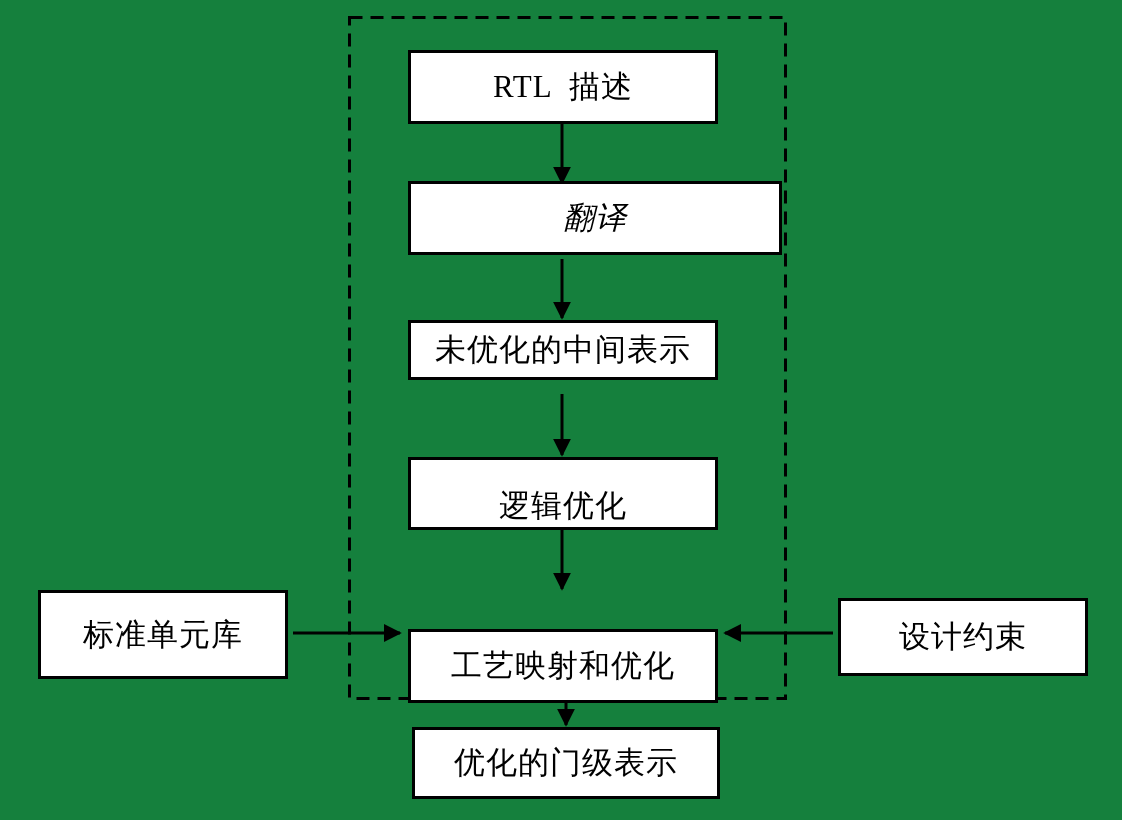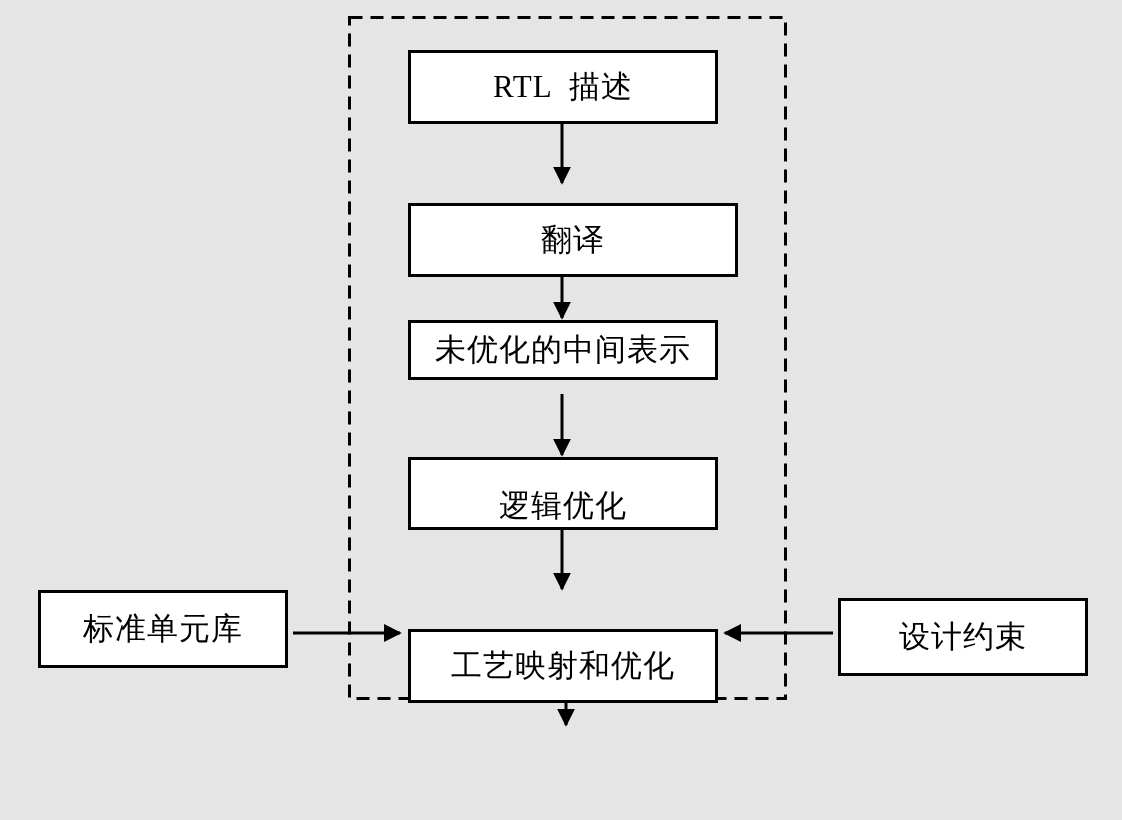--- a/index.html
+++ b/index.html
@@ -4,21 +4,21 @@
 <style>
   html, body {
     margin: 0;
     padding: 0;
     background: #ffffff;
   }
   #canvas {
     position: relative;
     width: 1122px;
     height: 820px;
-    background: #e5e5e5;
+    background: #15803d;
     font-family: "Liberation Serif", "DejaVu Serif", serif;
     overflow: hidden;
   }
   #wires {
     position: absolute;
     left: 0;
     top: 0;
     width: 1122px;
     height: 820px;
   }
@@ -29,25 +29,25 @@
     background: #ffffff;
     display: flex;
     align-items: center;
     justify-content: center;
     font-size: 31px;
     color: #000000;
     letter-spacing: 1px;
     white-space: pre;
   }
   .n-rtl        { left: 408px; top:  50px; width: 310px; height: 74px; }
-  .n-translate  { left: 408px; top: 203px; width: 330px; height: 74px; }
+  .n-translate  { left: 408px; top: 181px; width: 374px; height: 74px; font-style: italic; }
   .n-unopt      { left: 408px; top: 320px; width: 310px; height: 60px; }
   .n-logicopt   { left: 408px; top: 457px; width: 310px; height: 73px; align-items: flex-end; }
   .n-techmap    { left: 408px; top: 591px; width: 310px; height: 74px; margin-top: 38px; }
-  .n-stdcell    { left:  38px; top: 590px; width: 250px; height: 78px; }
+  .n-stdcell    { left:  38px; top: 590px; width: 250px; height: 89px; }
   .n-constraint { left: 838px; top: 590px; width: 250px; height: 78px; margin-top: 8px; }
   .n-gatelevel  { left: 412px; top: 727px; width: 308px; height: 72px; }
 </style>
 </head>
 <body>
 
 <div id="canvas">
 
   <svg id="wires" viewBox="0 0 1122 820" xmlns="http://www.w3.org/2000/svg">
     <defs>
@@ -88,14 +88,17 @@
   </div>
 
   <div class="node n-stdcell">
     <span>标准单元库</span>
   </div>
 
   <div class="node n-constraint">
     <span>设计约束</span>
   </div>
 
+  <div class="node n-gatelevel">
+    <span>优化的门级表示</span>
+  </div>
 
 </div>
 
 </body></html>

